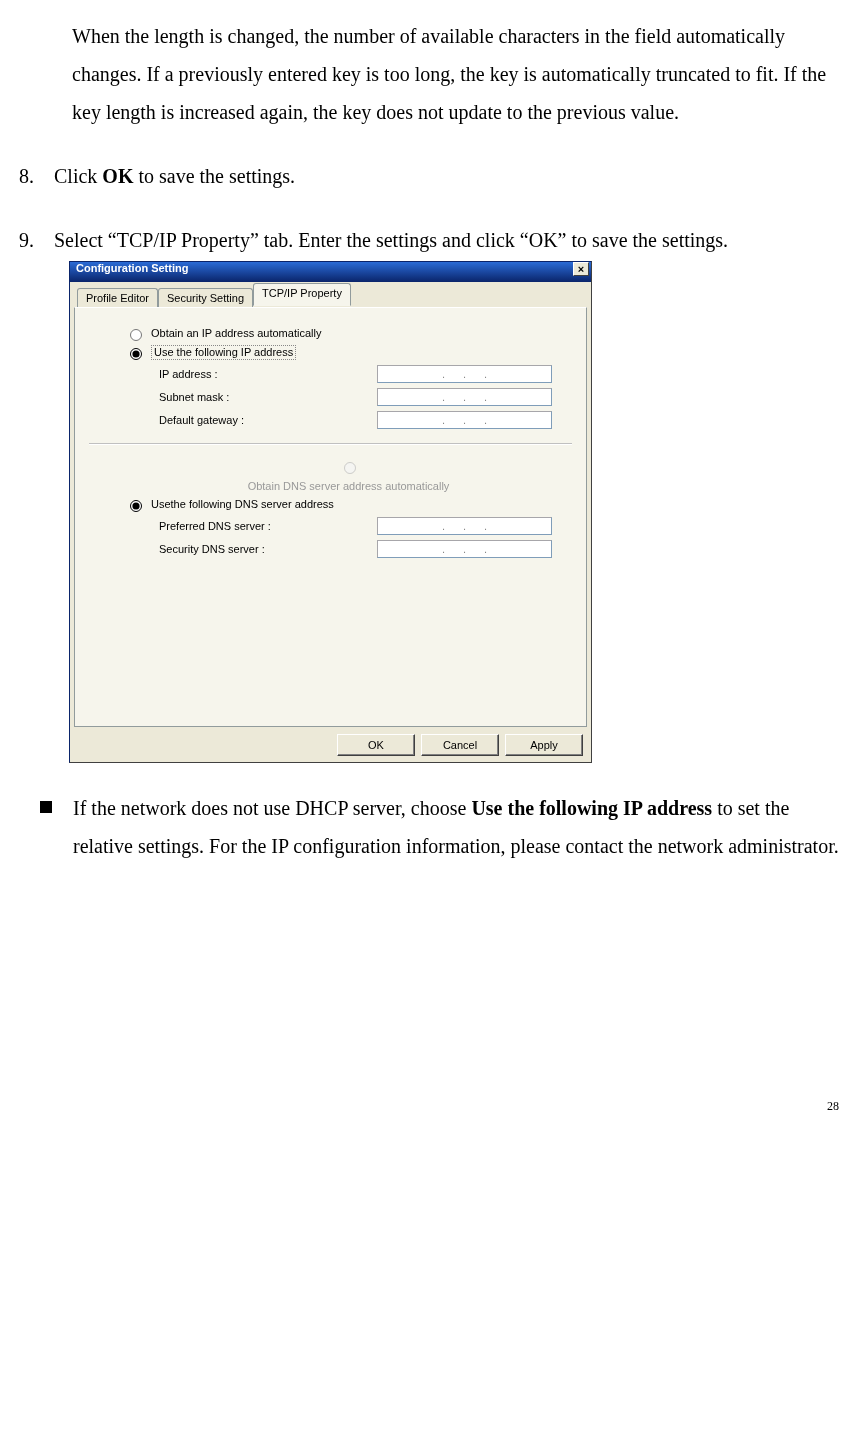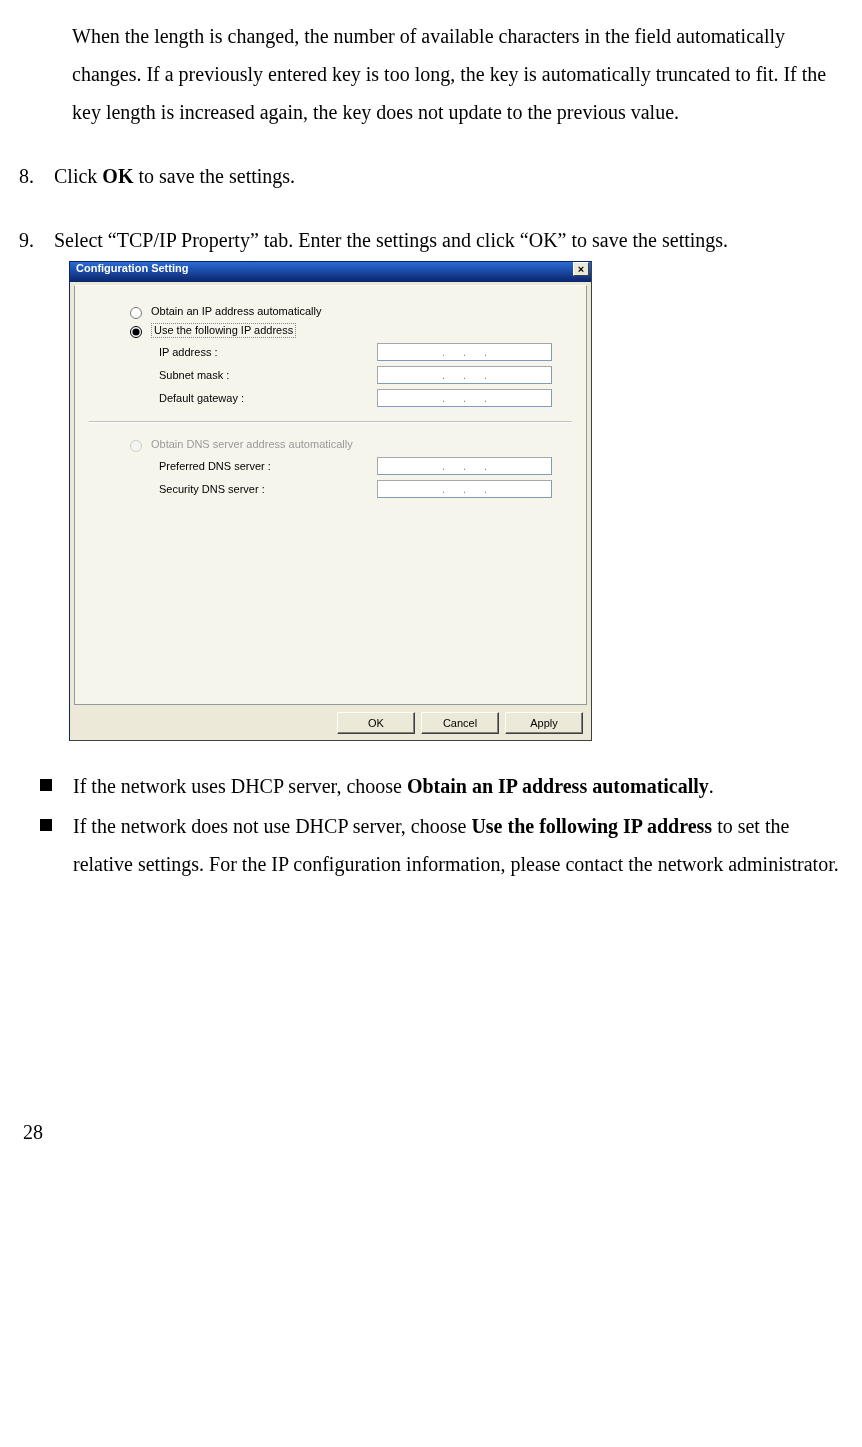--- a/index.html
+++ b/index.html
@@ -121,21 +121,21 @@
     margin: 4px 0 4px 36px;
   }
   .radio-row input[type=radio]{
     width:12px; height:12px;
     accent-color:#000;
   }
   .radio-row.dotted span {
     border: 1px dotted #888;
     padding: 0 2px;
   }
-  .radio-row.disabled { color:#999; }
+  .radio-row.disabled { color:#999;flex-direction:column; }
   .field-row {
     display: flex;
     align-items: center;
     margin: 5px 0 5px 70px;
     gap: 48px;
   }
   .field-row label {
     width: 170px;
   }
   .ip-input {
@@ -190,22 +190,22 @@
   ul.square > li::before {
     content: "";
     position: absolute;
     left: 2px;
     top: 12px;
     width: 12px;
     height: 12px;
     background: #000;
   }
   .pagenum {
-    text-align: left;
-    font-size: 20px;
+    text-align: right;
+    font-size: 12px;
     margin-top: 230px;
   }
 </style>
 </head>
 <body>
 
 <div class="page">
   <p class="para-cont">When the length is changed, the number of available characters in the field automatically changes. If a previously entered key is too long, the key is automatically truncated to fit. If the key length is increased again, the key does not update to the previous value.</p>
 
   <ol class="numbered">
@@ -217,20 +217,25 @@
       <span class="num">9.</span>
       <span>Select “TCP/IP Property” tab.    Enter the settings and click “OK” to save the settings.</span>
 
       
       <div class="dialog">
         <div class="titlebar">
           <span>Configuration Setting</span>
           <span class="closebox">×</span>
         </div>
         <div class="dlg-body">
+          <div class="tabs">
+            <div class="tab">Profile Editor</div>
+            <div class="tab">Security Setting</div>
+            <div class="tab active">TCP/IP Property</div>
+          </div>
           <div class="tab-panel">
 
             <div class="radio-row">
               <input type="radio" name="ip" style="">
               <span>Obtain an IP address automatically</span>
             </div>
             <div class="radio-row dotted">
               <input type="radio" name="ip" checked="" style="">
               <span>Use the following IP address</span>
             </div>
@@ -245,20 +250,24 @@
             <div class="field-row">
               <label>Default gateway :</label>
               <span class="ip-input">...</span>
             </div>
 
             <hr class="hr">
 
             <div class="radio-row disabled">
               <input type="radio" name="dns" disabled="" style="">
               <span>Obtain DNS server address automatically</span>
+            </div>
+            <div class="radio-row">
+              <input type="radio" name="dns" checked="" style="">
+              <span>Usethe following DNS server address</span>
             </div>
             <div class="field-row">
               <label>Preferred DNS server :</label>
               <span class="ip-input">...</span>
             </div>
             <div class="field-row">
               <label>Security DNS server :</label>
               <span class="ip-input">...</span>
             </div>
           </div>
@@ -267,21 +276,18 @@
             <div class="btn">Cancel</div>
             <div class="btn">Apply</div>
           </div>
         </div>
       </div>
     </li>
   </ol>
 
   <ul class="square">
     <li>
-      <span>If the network uses DHCP server, choose </span><span class="bold">Obtain an IP address automatically</span><span>.</span>
-    </li>
-    <li>
       <span>If the network does not use DHCP server, choose </span><span class="bold">Use the following IP address</span><span> to set the relative settings.    For the IP configuration information, please contact the network administrator.</span>
     </li>
   </ul>
 
   <div class="pagenum">28</div>
 </div>
 
 </body></html>

